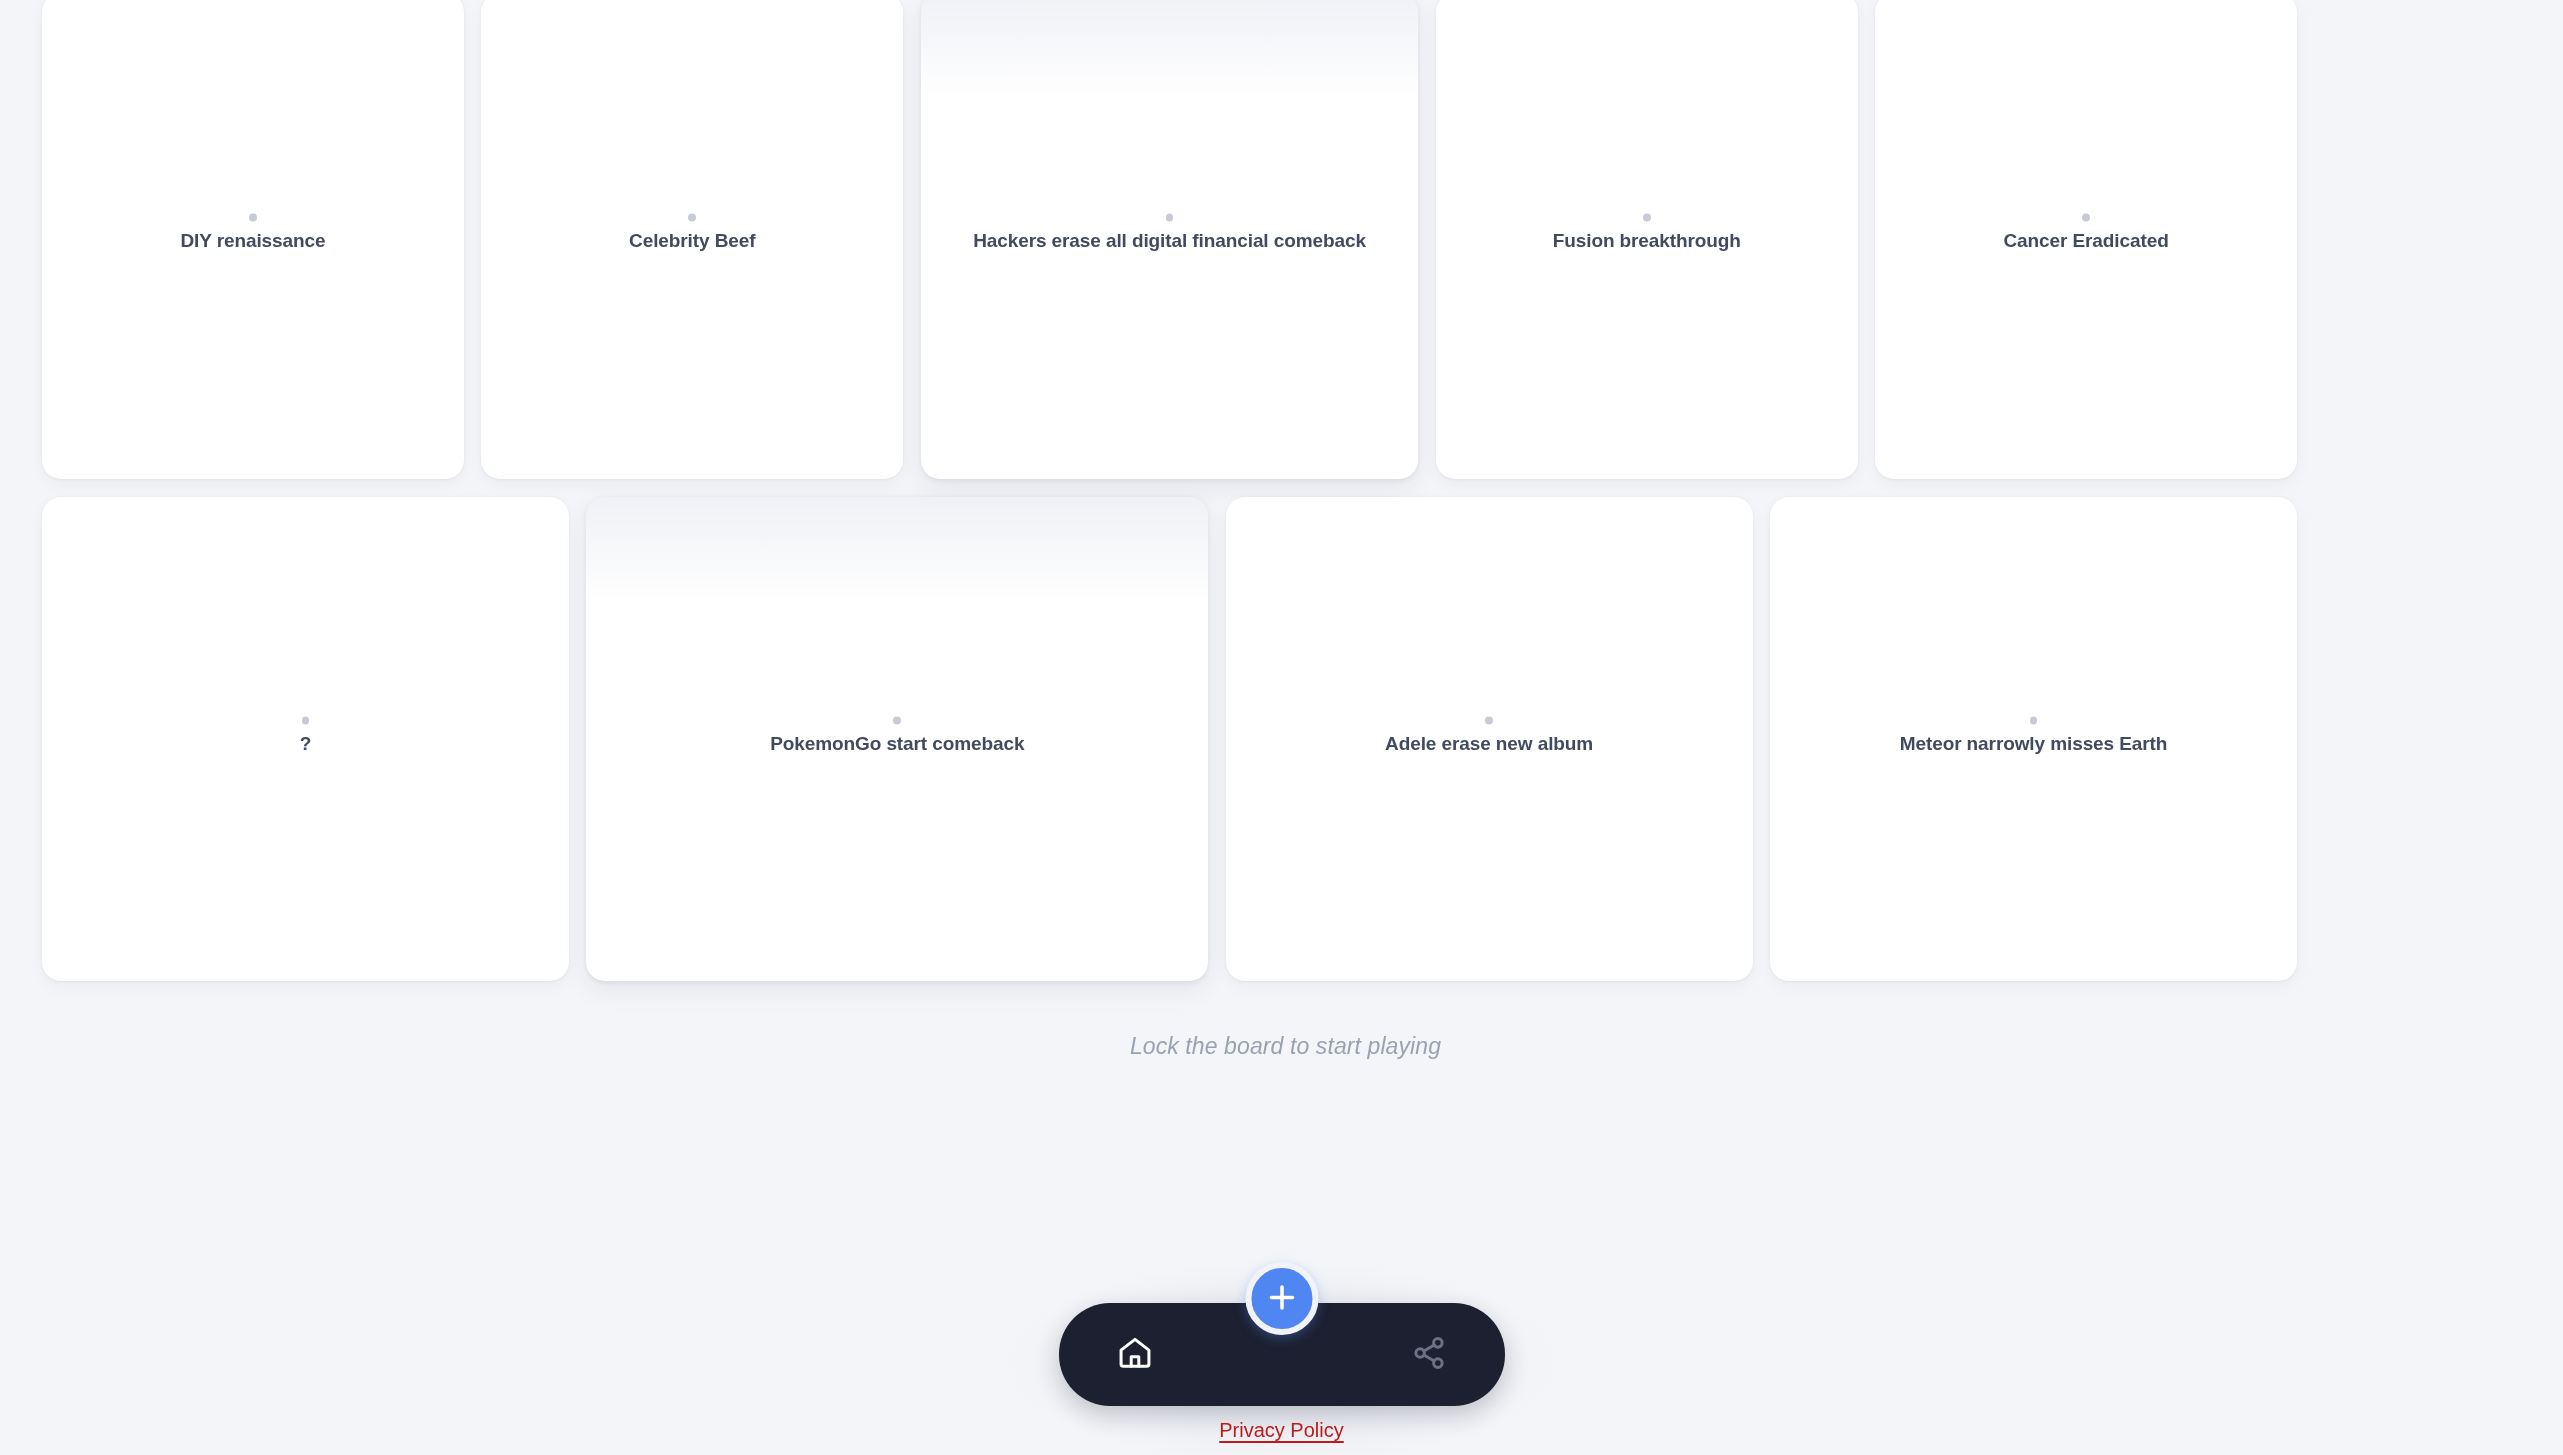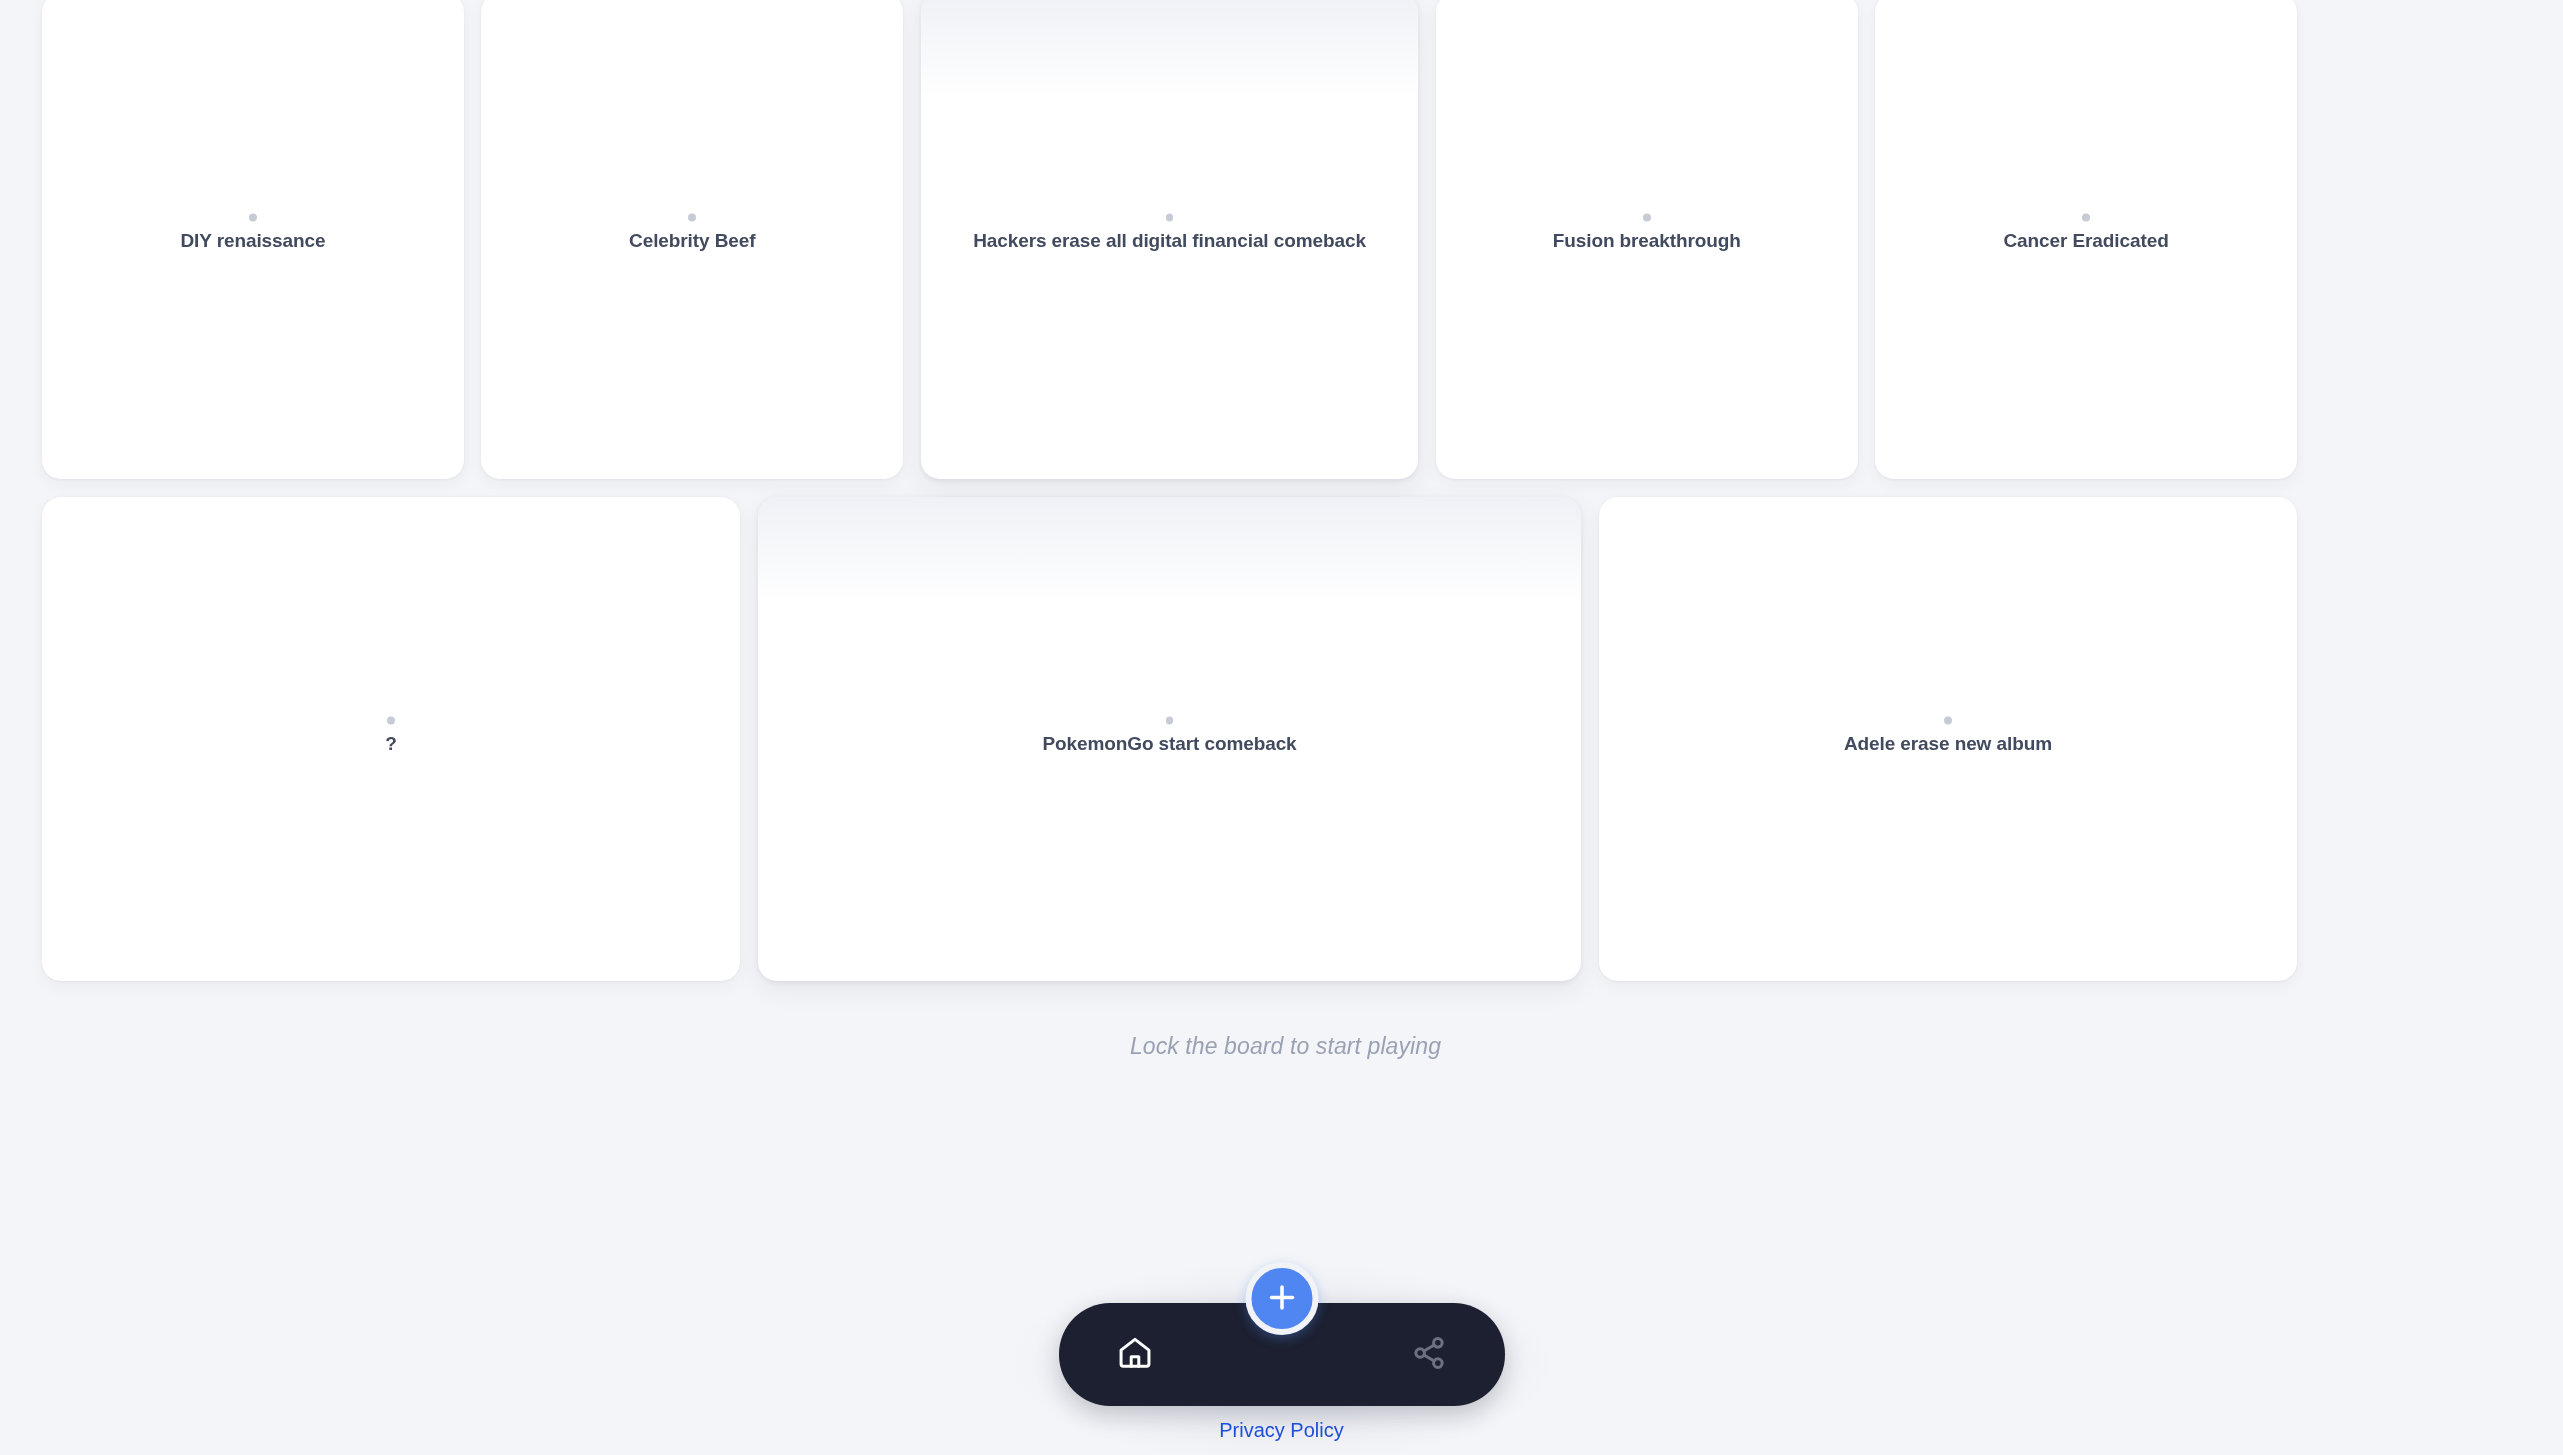--- a/index.html
+++ b/index.html
@@ -173,21 +173,22 @@
   #privacy-wrap {
     position:absolute;
     left:0;
     top:181px;
     width:100%;
     text-align:center;
   }
 
   #privacy-link {
     font-size:20px;
-    color:#1d4ed8;
+    color:#b91c1c;
+    text-decoration:underline;
     text-underline-offset:4.4px;
     cursor:pointer;
   }
 </style>
 </head>
 <body>
 
 <div id="board">
 
   <div class="row" id="row-1">
@@ -233,20 +234,26 @@
     <div class="card wide">
       <div class="card-inner">
         <span class="card-dot"></span>
         <span class="card-title">PokemonGo start comeback</span>
       </div>
     </div>
     <div class="card">
       <div class="card-inner">
         <span class="card-dot"></span>
         <span class="card-title">Adele erase new album</span>
+      </div>
+    </div>
+    <div class="card">
+      <div class="card-inner">
+        <span class="card-dot"></span>
+        <span class="card-title">Meteor narrowly misses Earth</span>
       </div>
     </div>
   </div>
 
 </div>
 
 <div id="hint">Lock the board to start playing</div>
 
 <div id="nav-area">
 

